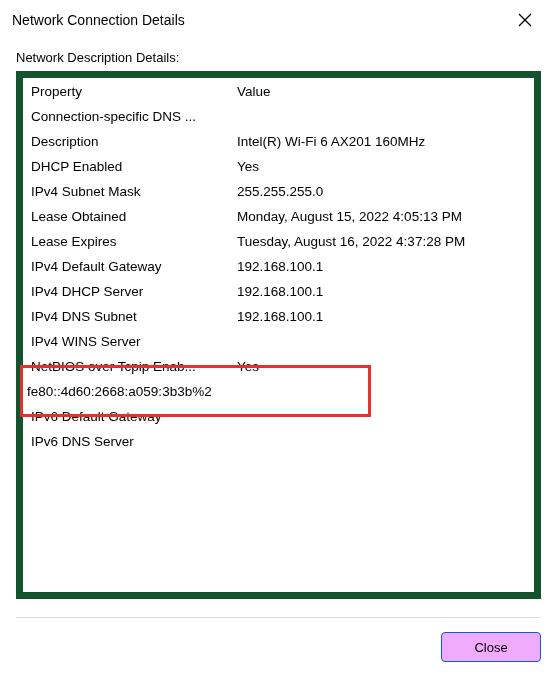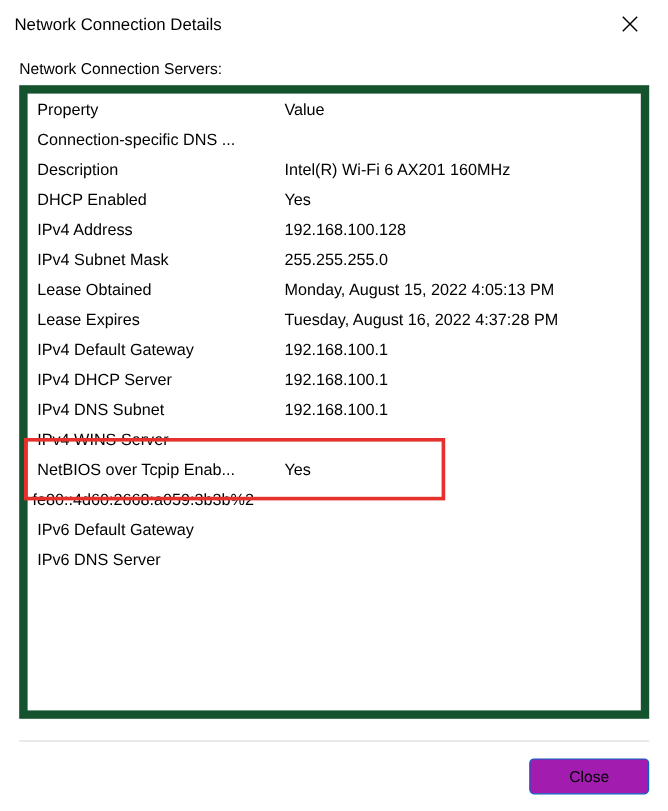--- a/index.html
+++ b/index.html
@@ -94,21 +94,21 @@
       display: flex;
       align-items: center;
       justify-content: flex-end;
       padding: 0 16px;
     }
     .btn {
       min-width: 100px;
       height: 30px;
       border: 1.5px solid #0a60c4;
       border-radius: 4px;
-      background: #a21caf;
+      background: #f0abfc;
       font-size: 13px;
       color: #000;
       cursor: pointer;
       display: flex;
       align-items: center;
       justify-content: center;
     }
   </style>
 </head>
 <body>
@@ -119,44 +119,40 @@
     <div class="title-text">Network Connection Details</div>
     <div class="close-x">
       <svg viewBox="0 0 14 14">
         <line x1="1" y1="1" x2="13" y2="13" stroke="#000" stroke-width="1.2"></line>
         <line x1="13" y1="1" x2="1" y2="13" stroke="#000" stroke-width="1.2"></line>
       </svg>
     </div>
   </div>
 
   <div class="content">
-    <div class="section-label">Network Connection Servers:</div>
+    <div class="section-label">Network Description Details:</div>
     <div class="grid-wrap">
       <div class="grid" id="grid">
           <div class="row header-row">
             <div class="cell cell-prop">Property</div>
             <div class="cell cell-val">Value</div>
           </div>
           <div class="row">
             <div class="cell cell-prop">Connection-specific DNS ...</div>
             <div class="cell cell-val"></div>
           </div>
           <div class="row">
             <div class="cell cell-prop">Description</div>
             <div class="cell cell-val">Intel(R) Wi-Fi 6 AX201 160MHz</div>
           </div>
           <div class="row">
             <div class="cell cell-prop">DHCP Enabled</div>
             <div class="cell cell-val">Yes</div>
           </div>
           <div class="row">
-            <div class="cell cell-prop">IPv4 Address</div>
-            <div class="cell cell-val">192.168.100.128</div>
-          </div>
-          <div class="row">
             <div class="cell cell-prop">IPv4 Subnet Mask</div>
             <div class="cell cell-val">255.255.255.0</div>
           </div>
           <div class="row">
             <div class="cell cell-prop">Lease Obtained</div>
             <div class="cell cell-val">Monday, August 15, 2022 4:05:13 PM</div>
           </div>
           <div class="row">
             <div class="cell cell-prop">Lease Expires</div>
             <div class="cell cell-val">Tuesday, August 16, 2022 4:37:28 PM</div>

